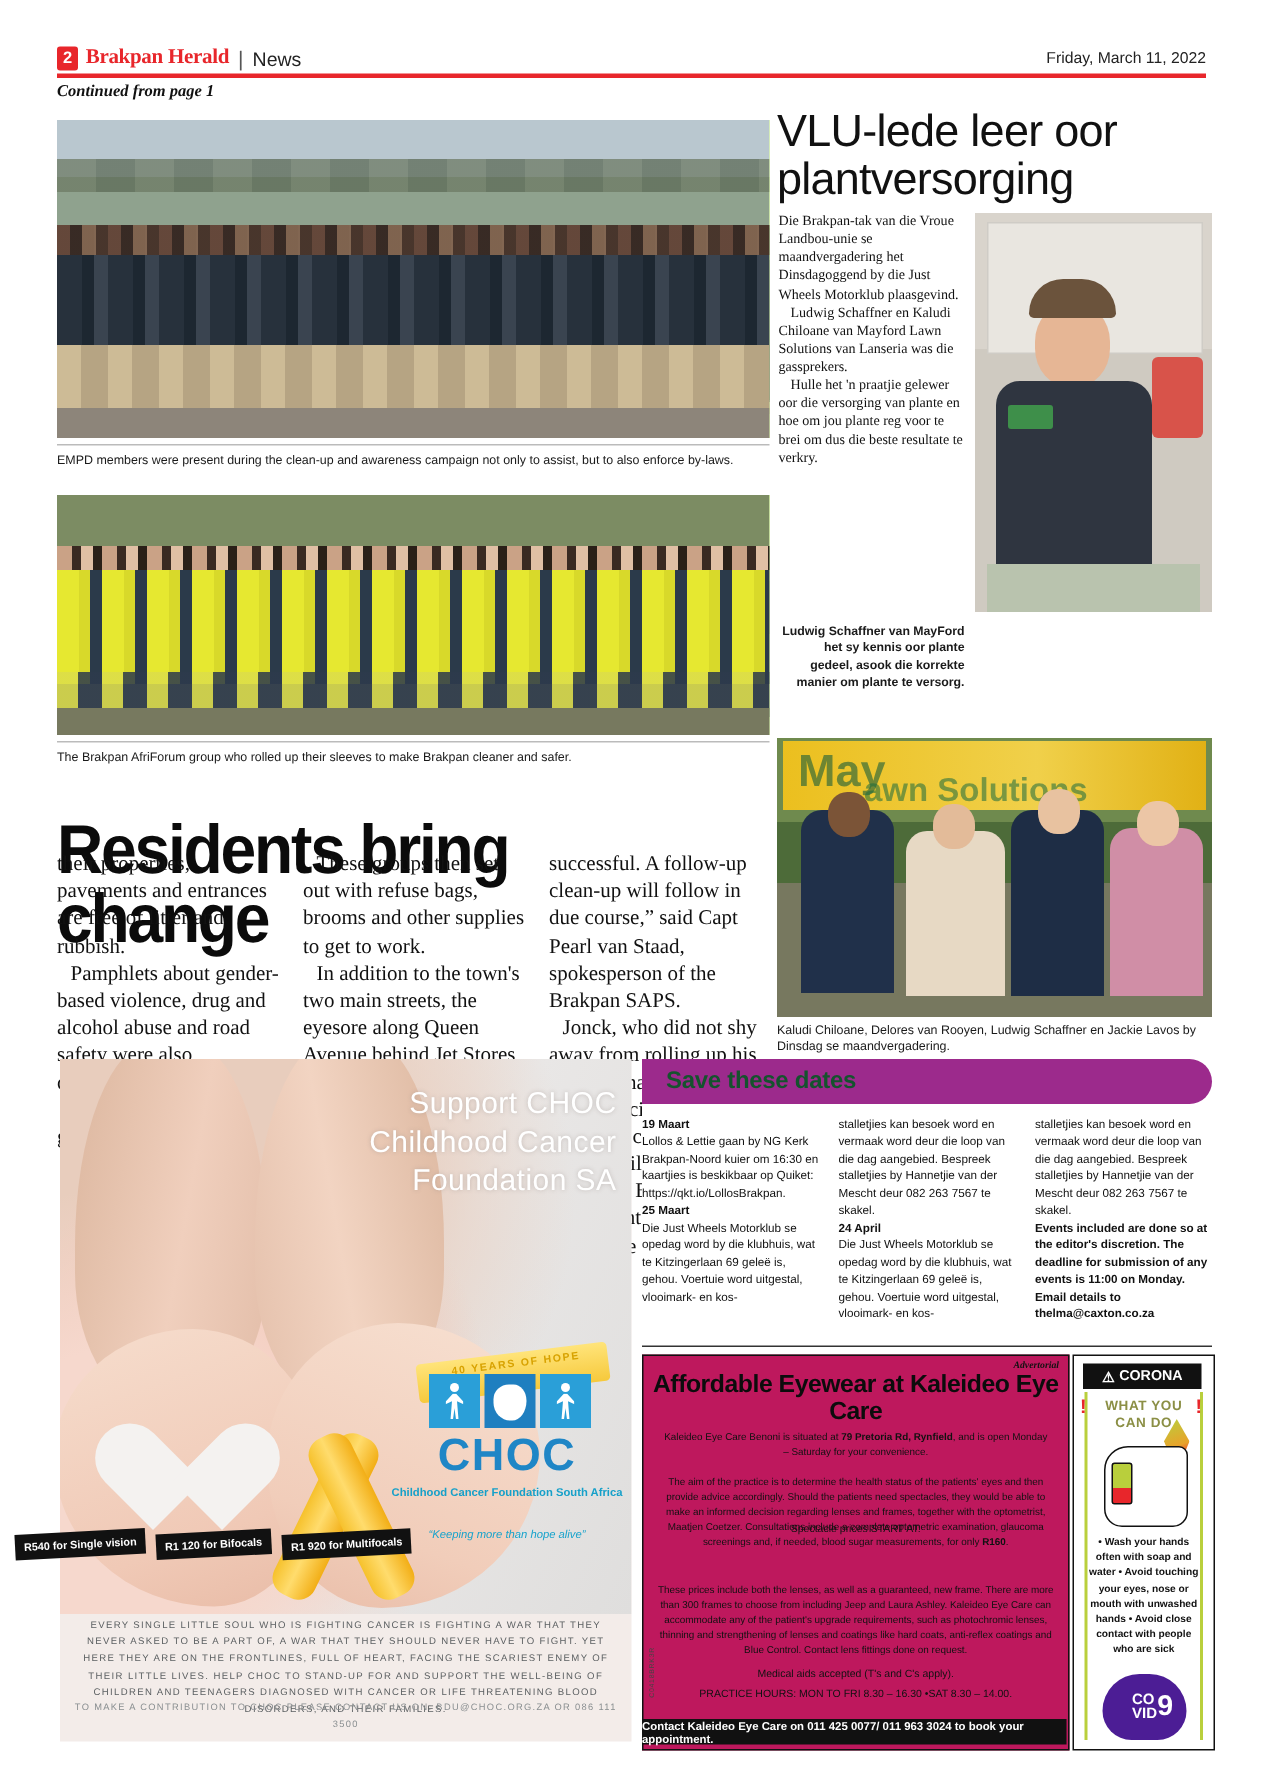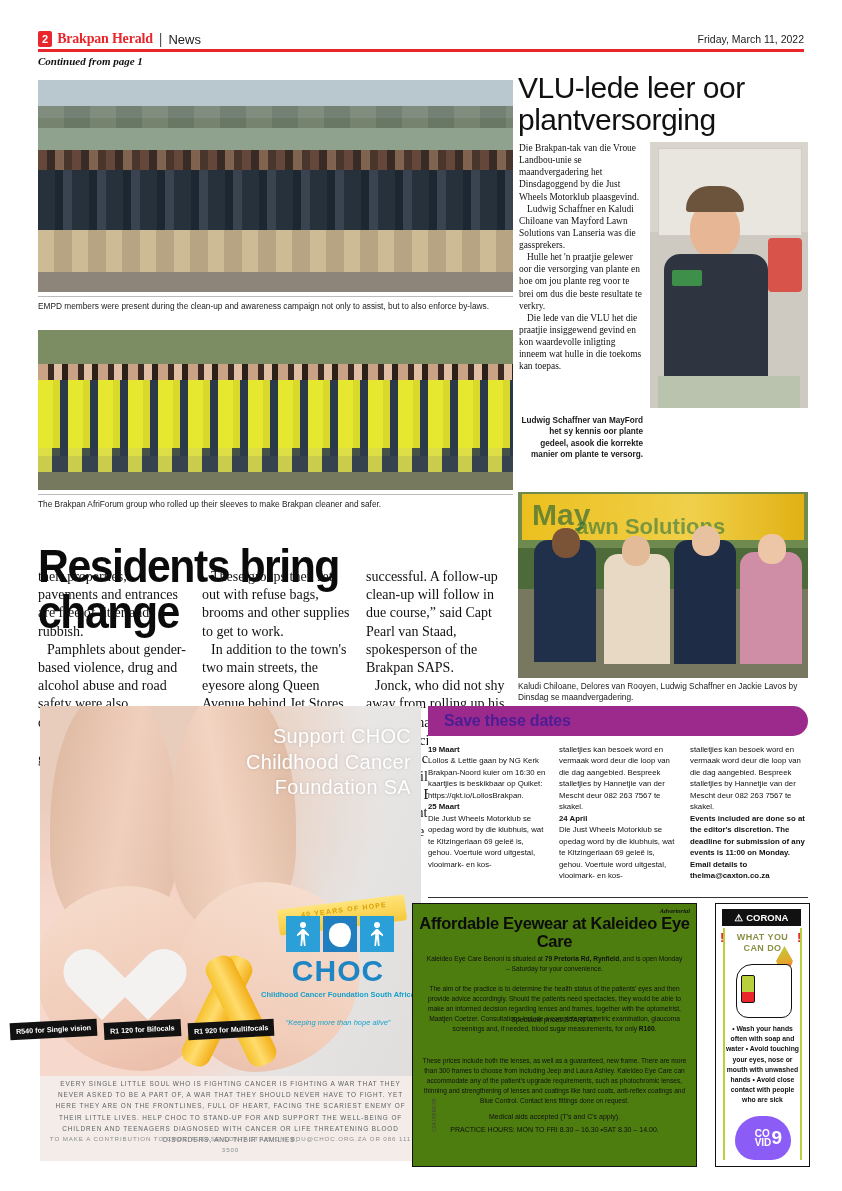--- a/index.html
+++ b/index.html
@@ -70,28 +70,28 @@
   .africa{position:absolute;left:50%;top:7px;transform:translateX(-50%);width:22px;height:24px;background:#fff;border-radius:48% 40% 44% 52%/42% 46% 56% 50%;}
   .choc-word{position:absolute;left:258px;top:956px;width:160px;text-align:center;color:#1f86c6;font-weight:bold;font-size:30px;letter-spacing:1px;line-height:1;}
   .choc-sub{position:absolute;left:258px;top:990px;width:160px;text-align:center;color:#16a0c9;font-size:7.5px;font-weight:bold;line-height:1.45;}
   .choc-tag{position:absolute;left:258px;top:1018px;width:160px;text-align:center;color:#17a3cc;font-size:7.5px;font-style:italic;}
   .choc-body{position:absolute;left:48px;top:1078px;width:365px;text-align:center;color:#5d6163;font-size:6.4px;line-height:1.75;letter-spacing:.9px;}
   .choc-contact{position:absolute;left:48px;top:1134px;width:365px;text-align:center;color:#8a8f91;font-size:6.2px;line-height:1.7;letter-spacing:.9px;}
 
   
   .std{position:absolute;left:428px;top:706px;width:380px;height:186px;background:#fff;}
   .std-bar{position:absolute;left:428px;top:706px;width:380px;height:30px;background:#9c2a8c;border-radius:0 15px 15px 0;}
-  .std-title{position:absolute;left:444px;top:712px;color:#4c1d95;font-weight:bold;font-size:16px;letter-spacing:-.2px;}
+  .std-title{position:absolute;left:444px;top:712px;color:#14532d;font-weight:bold;font-size:16px;letter-spacing:-.2px;}
   .std-cols{position:absolute;left:428px;top:744px;width:380px;display:flex;gap:13px;}
   .stdcol{width:118px;font-size:7.8px;line-height:1.47;color:#111;}
   .stdcol .bold-block{font-weight:bold;}
   .std-rule{position:absolute;left:428px;top:897px;width:380px;height:1px;background:#333;}
 
   
-  .eyead{position:absolute;left:412px;top:903px;width:283px;height:262px;border:1.4px solid #111;background:#4d7c0f;overflow:hidden;}
+  .eyead{position:absolute;left:428px;top:903px;width:283px;height:262px;border:1.4px solid #111;background:#be185d;overflow:hidden;}
   .advertorial{position:absolute;right:6px;top:3px;font-family:"Liberation Serif",serif;font-style:italic;font-weight:bold;font-size:6.5px;color:#111;}
   .eye-h1{position:absolute;left:0;top:10px;width:283px;text-align:center;font-weight:bold;font-size:16.5px;line-height:1.12;color:#0c0c0c;letter-spacing:-.3px;}
   .eye-p{position:absolute;left:12px;width:259px;text-align:center;font-size:6.6px;line-height:1.52;color:#111;}
   .eye-p b{font-weight:bold;}
   .eye-start{position:absolute;left:0;width:283px;text-align:center;font-size:7px;font-weight:normal;color:#111;}
   .price-row{position:absolute;left:10px;top:1021px;width:264px;display:flex;justify-content:space-between;}
   .price{background:#111;color:#fff;font-weight:bold;font-size:7.2px;padding:4px 6px;transform:rotate(-3deg);white-space:nowrap;}
   .eye-foot{position:absolute;left:0;width:283px;text-align:center;font-size:7px;line-height:1.5;color:#111;}
   .eye-bar{position:absolute;left:428px;top:1146px;width:283px;height:17px;background:#111;color:#fff;font-weight:bold;font-size:7.6px;display:flex;align-items:center;justify-content:center;}
   .sidecode{position:absolute;left:432px;top:1098px;font-size:4.6px;color:#444;writing-mode:vertical-rl;transform:rotate(180deg);letter-spacing:.5px;}
@@ -103,21 +103,21 @@
   .cor-rail.l{left:7px;}
   .cor-rail.r{left:84px;}
   .excl{position:absolute;top:27px;color:#e8262b;font-weight:bold;font-size:13px;line-height:1;}
   .excl.l{left:4px;}
   .excl.r{left:81px;}
   .cor-title{position:absolute;left:10px;top:28px;width:73px;text-align:center;color:#8b8f45;font-weight:bold;font-size:9px;line-height:1.25;letter-spacing:.4px;}
   .hand{position:absolute;left:20px;top:60px;width:54px;height:52px;background:#fff;border:1.6px solid #111;border-radius:16px 6px 10px 12px;}
   .hand::after{content:"";position:absolute;left:4px;top:10px;width:12px;height:26px;background:linear-gradient(180deg,#b9cf3c 0 62%,#e8262b 62% 100%);border:1.4px solid #111;border-radius:2px;}
   .drop{position:absolute;left:60px;top:42px;width:17px;height:24px;background:linear-gradient(160deg,#b9cf3c,#e8a32b 70%,#e8262b);border-radius:50% 50% 50% 50%/62% 62% 38% 38%;clip-path:polygon(50% 0,100% 62%,78% 100%,22% 100%,0 62%);}
   .cor-list{position:absolute;left:10px;top:120px;width:73px;text-align:center;font-size:6.8px;font-weight:bold;line-height:1.5;color:#111;}
-  .covid-circle{position:absolute;left:19px;top:212px;width:56px;height:44px;background:#8b5cf6;border-radius:28px 28px 22px 22px;color:#fff;display:flex;align-items:center;justify-content:center;}
+  .covid-circle{position:absolute;left:19px;top:212px;width:56px;height:44px;background:#4c1d95;border-radius:28px 28px 22px 22px;color:#fff;display:flex;align-items:center;justify-content:center;}
   .covid-txt{font-weight:bold;font-size:10px;line-height:.92;text-align:left;}
   .covid-txt span{display:block;}
   .covid-nine{position:absolute;right:9px;top:12px;font-size:19px;font-weight:bold;color:#fff;line-height:1;}
 </style>
 </head>
 <body>
 
 <div class="page">
 
   <div class="masthead">
@@ -150,21 +150,20 @@
   </div>
   <div class="cap-rule" style="left:38px;top:494px;width:475px;"></div>
   <div class="cap" style="left:38px;top:499px;width:470px;">The Brakpan AfriForum group who rolled up their sleeves to make Brakpan cleaner and safer.</div>
 
   <h1 class="vlu-head">VLU-lede leer oor plantversorging</h1>
 
   <div class="vlu-body">
     <p>Die Brakpan-tak van die Vroue Landbou-unie se maandvergadering het Dinsdagoggend by die Just Wheels Motorklub plaasgevind.</p>
     <p>Ludwig Schaffner en Kaludi Chiloane van Mayford Lawn Solutions van Lanseria was die gassprekers.</p>
     <p>Hulle het 'n praatjie gelewer oor die versorging van plante en hoe om jou plante reg voor te brei om dus die beste resultate te verkry.</p>
-    <p>Die lede van die VLU het die praatjie insiggewend gevind en kon waardevolle inligting inneem wat hulle in die toekoms kan toepas.</p>
   </div>
 
   <div class="photo" style="left:650px;top:142px;width:158px;height:266px;">
     <div style="position:absolute;inset:0;background:linear-gradient(180deg,#d9d4cc 0 34%,#cfcac1 34% 100%);"></div>
     <div style="position:absolute;left:8px;top:6px;width:142px;height:86px;background:#e9e6e0;border:1px solid #cfccc6;"></div>
     <div style="position:absolute;left:118px;top:96px;width:34px;height:54px;background:#d8534a;border-radius:4px;"></div>
     <div style="position:absolute;left:40px;top:60px;width:50px;height:56px;border-radius:46%;background:#e6b695;"></div>
     <div style="position:absolute;left:36px;top:44px;width:58px;height:26px;border-radius:28px 28px 4px 4px;background:#6b533c;"></div>
     <div style="position:absolute;left:14px;top:112px;width:104px;height:126px;background:#2f3540;border-radius:16px 16px 0 0;"></div>
     <div style="position:absolute;left:22px;top:128px;width:30px;height:16px;background:#3e8f4a;border-radius:2px;"></div>
@@ -277,20 +276,21 @@
     <div class="eye-p" style="top:152px;width:265px;left:9px;">These prices include both the lenses, as well as a guaranteed, new frame. There are more than 300 frames to choose from including Jeep and Laura Ashley. Kaleideo Eye Care can accommodate any of the patient's upgrade requirements, such as photochromic lenses, thinning and strengthening of lenses and coatings like hard coats, anti-reflex coatings and Blue Control.  Contact lens fittings done on request.</div>
     <div class="eye-foot" style="top:208px;">Medical aids accepted (T's and C's apply).</div>
     <div class="eye-foot" style="top:221px;">PRACTICE HOURS: MON TO FRI  8.30 – 16.30  •SAT 8.30 – 14.00.</div>
   </div>
   <div class="price-row">
     <span class="price">R540 for Single vision</span>
     <span class="price">R1 120 for Bifocals</span>
     <span class="price">R1 920 for Multifocals</span>
   </div>
   <div class="sidecode">C0418BRK3R</div>
+  <div class="eye-bar">Contact Kaleideo Eye Care on 011 425 0077/ 011 963 3024 to book your appointment.</div>
 
   <div class="corona">
     <div class="cor-head">
       <span>⚠</span>
       <span>CORONA</span>
     </div>
     <div class="cor-rail l"></div>
     <div class="cor-rail r"></div>
     <div class="excl l">!</div>
     <div class="excl r">!</div>

